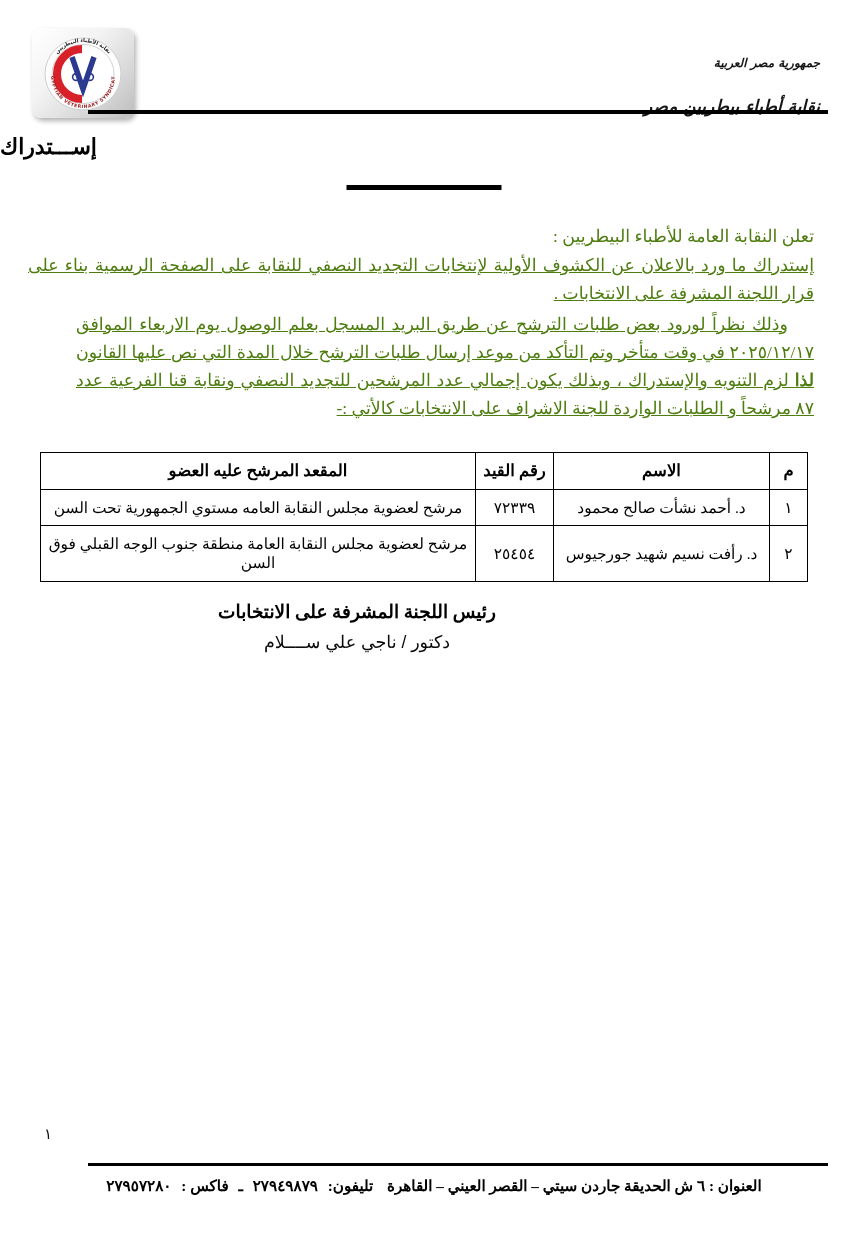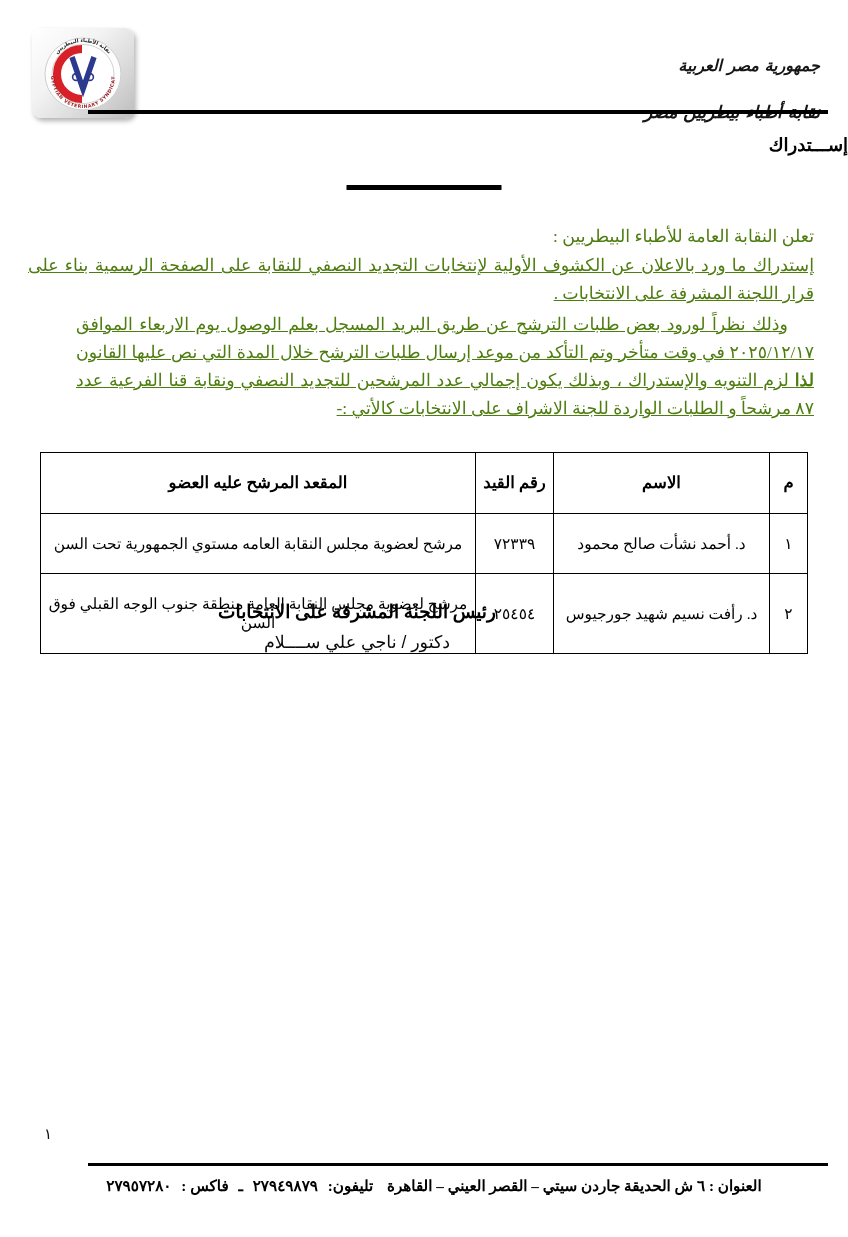--- a/index.html
+++ b/index.html
@@ -40,21 +40,21 @@
     top: 28px;
     right: 28px;
     text-align: right;
     line-height: 1.55;
   }
 
   .header-line {
     font-family: "DejaVu Serif", serif;
     font-weight: bold;
     font-style: italic;
-    font-size: 16px;
+    font-size: 12px;
     letter-spacing: 0.3px;
     white-space: nowrap;
     color: #161616;
   }
 
   .header-line.l2 {
     font-size: 17px;
     margin-top: 20px;
   }
 
@@ -91,24 +91,24 @@
     height: 4px;
     background: #000000;
   }
 
   
   .doc-title {
     position: absolute;
     top: 134px;
     left: 0;
     right: 0;
-    text-align: right;
+    text-align: left;
     font-family: "Liberation Serif", serif;
     font-weight: bold;
-    font-size: 18px;
+    font-size: 22px;
     letter-spacing: 0.5px;
     color: #000;
   }
 
   .title-rule {
     position: absolute;
     top: 185px;
     left: 50%;
     transform: translateX(-50%);
     width: 155px;
@@ -161,21 +161,21 @@
   table.cand-table {
     width: 100%;
     border-collapse: collapse;
     font-family: "Liberation Serif", "DejaVu Serif", serif;
     table-layout: fixed;
   }
 
   table.cand-table th,
   table.cand-table td {
     border: 1.4px solid #000000;
-    padding: 20px 5px;
+    padding: 8px 5px;
     text-align: center;
     vertical-align: middle;
     color: #000;
   }
 
   table.cand-table th {
     font-weight: bold;
     font-size: 16.5px;
     height: 30px;
     line-height: 1.2;

